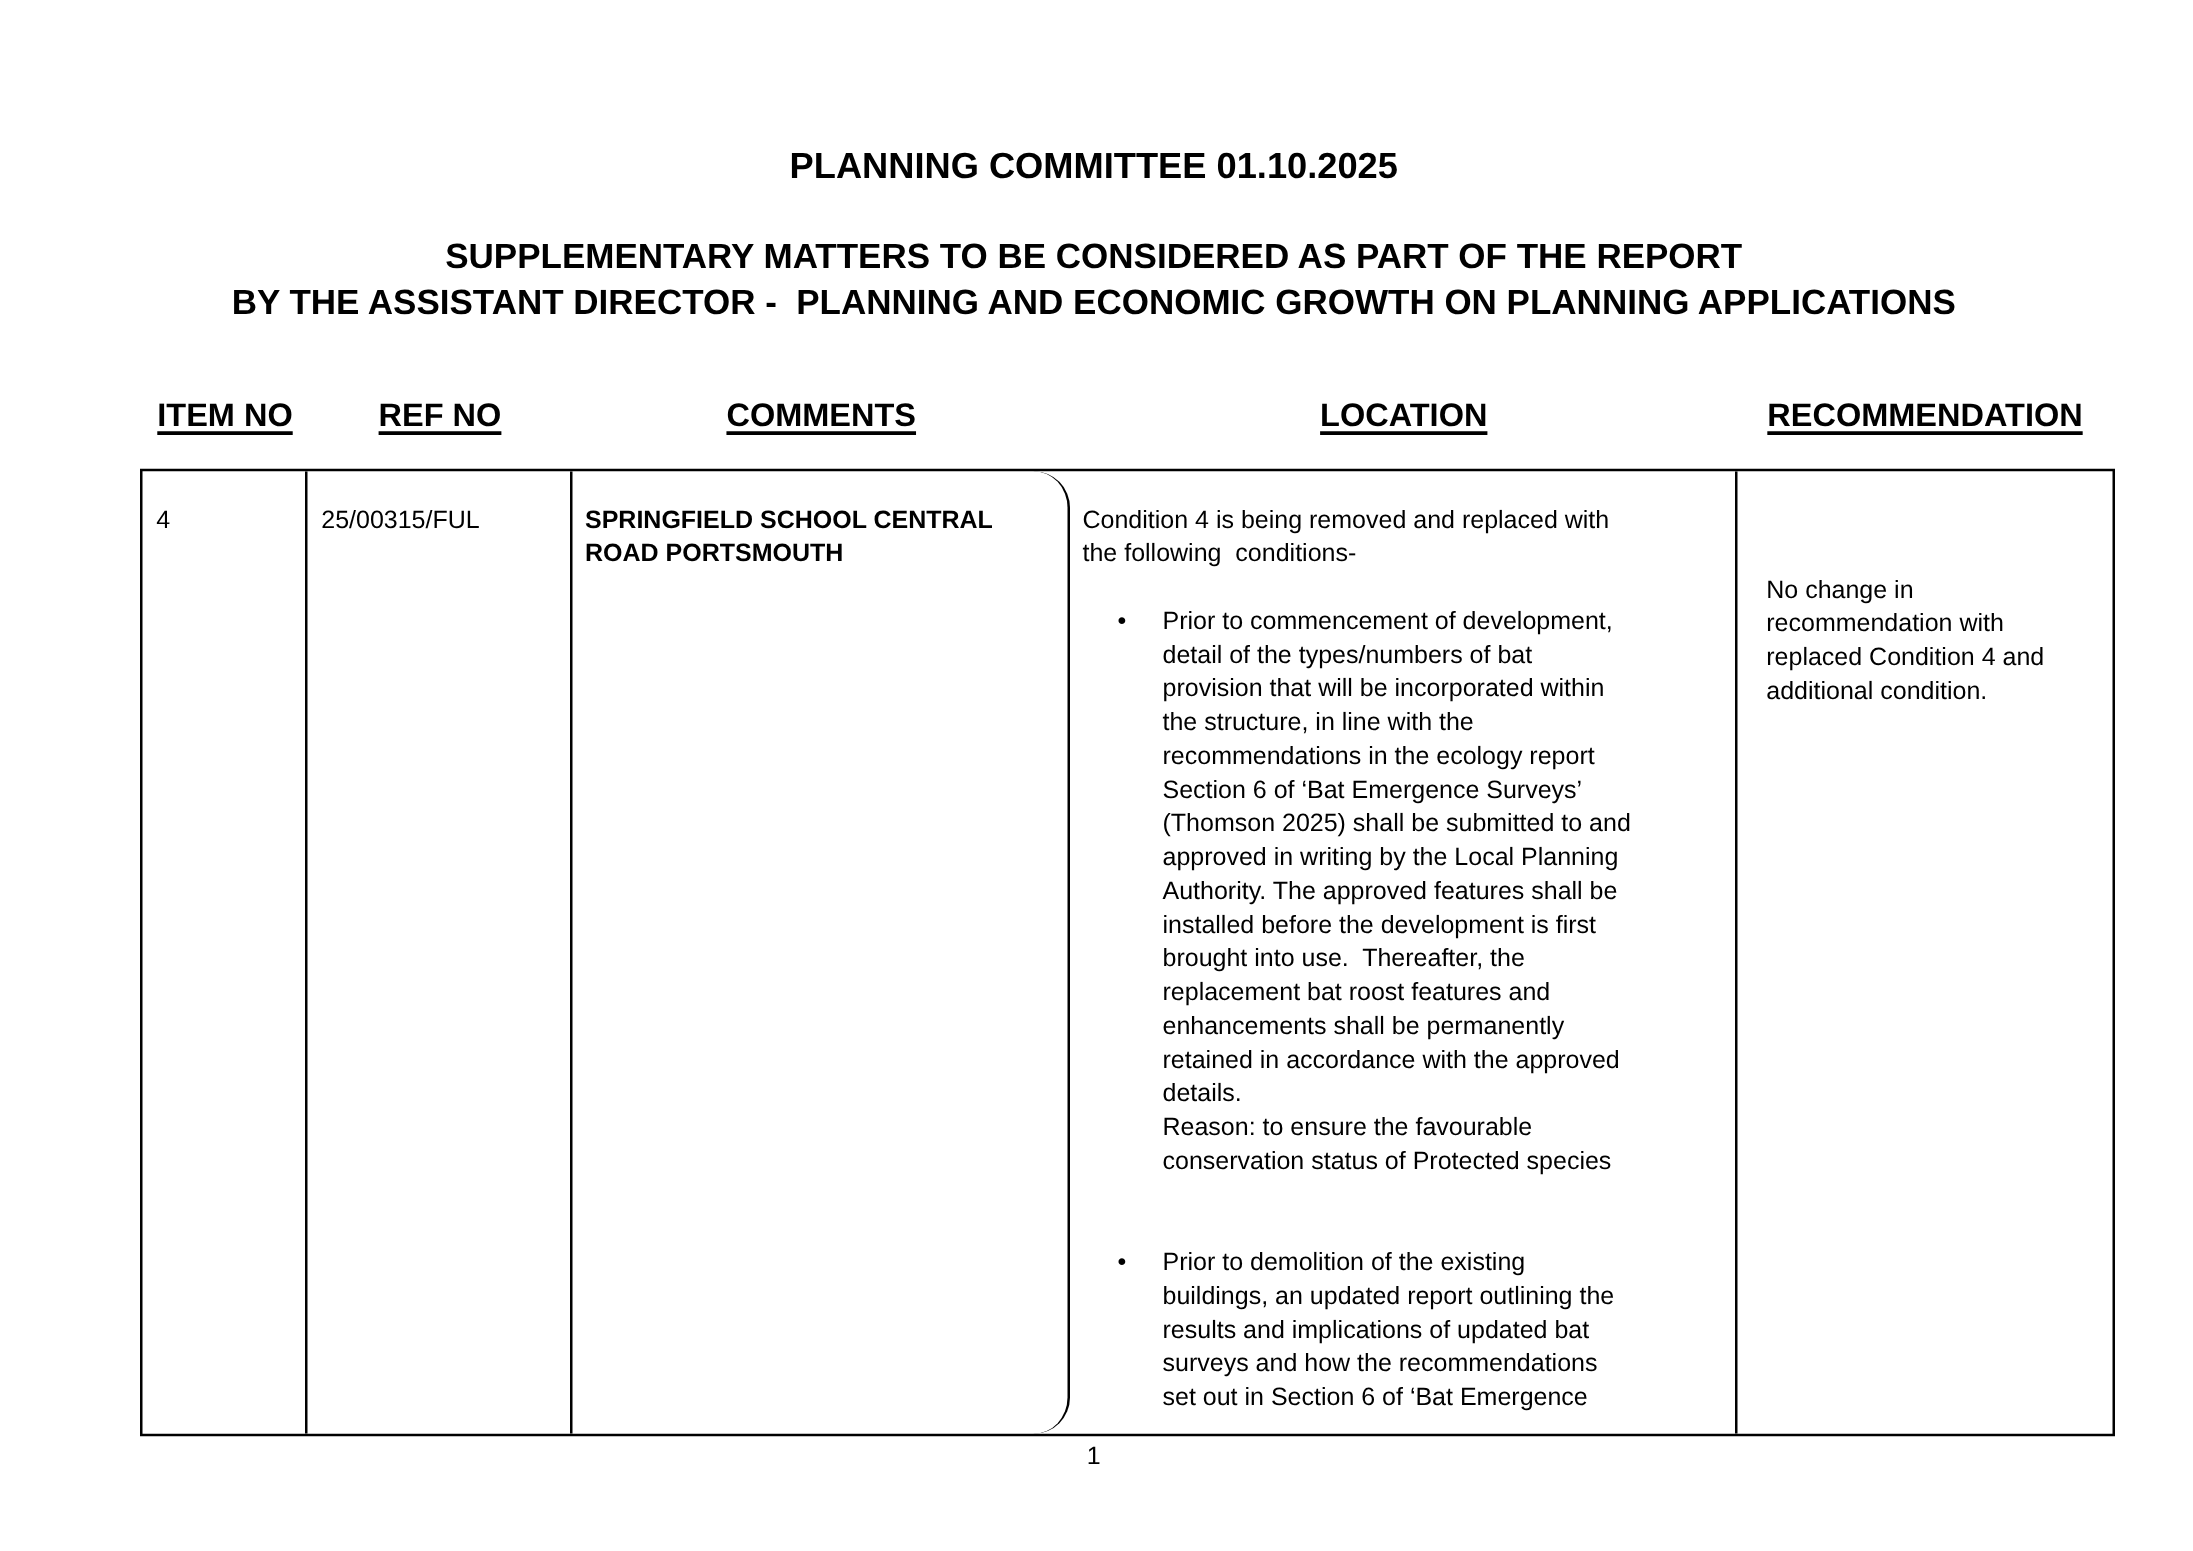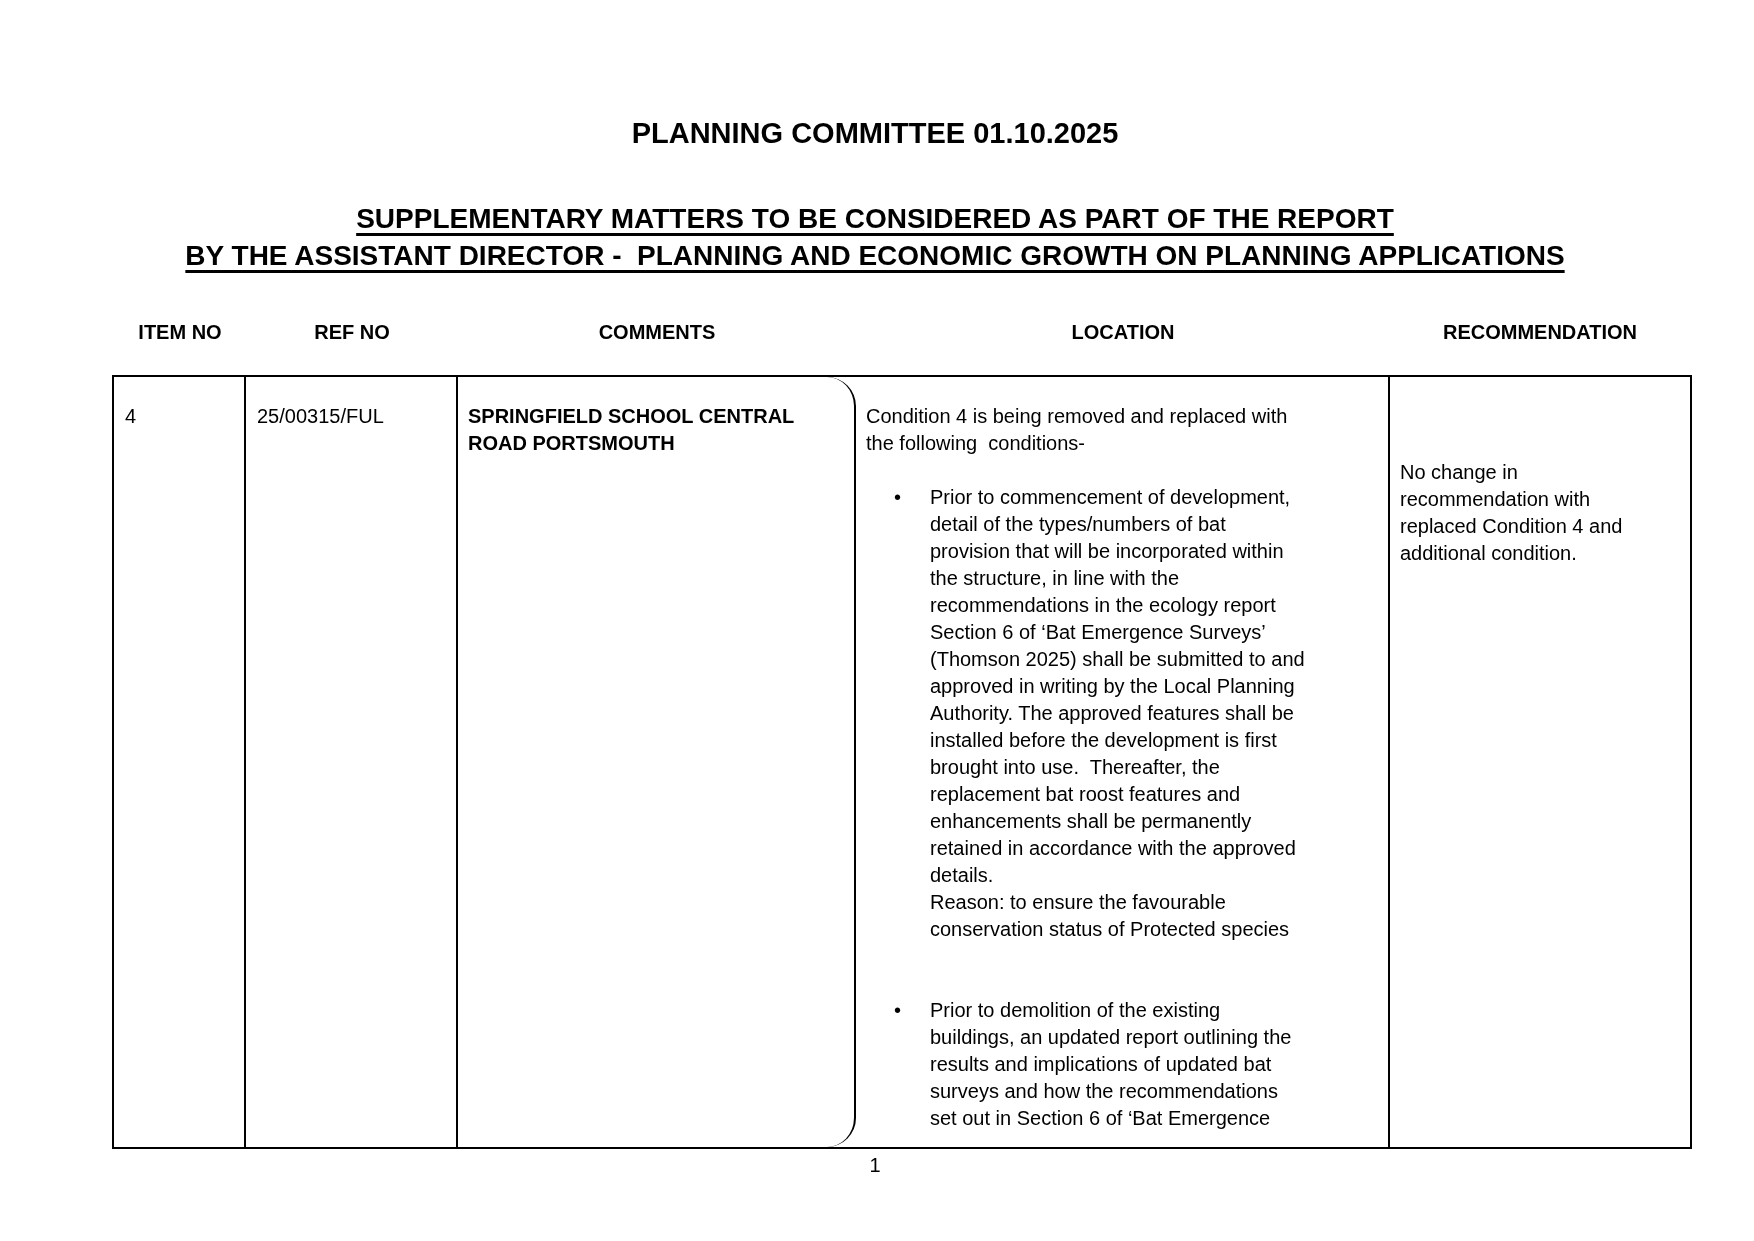--- a/index.html
+++ b/index.html
@@ -15,41 +15,41 @@
   .title {
     position: absolute;
     top: 116px; left: 0; width: 100%;
     text-align: center;
     font-size: 29px; font-weight: bold;
     line-height: 34px;
     white-space: pre-wrap;
   }
   .subtitle {
     position: absolute;
-    top: 200px; left: 0; width: 100%;
+    top: 186px; left: 0; width: 100%;
     text-align: center;
     font-size: 28px; font-weight: bold;
     line-height: 37px;
     white-space: pre-wrap;
-    text-decoration: underline;
     text-decoration-thickness: 3px;
     text-underline-offset: 5px;
   }
   .col-headers {
     position: absolute;
     top: 320px; left: 112px; width: 1580px;
     display: grid;
     grid-template-columns: 132px 212px 398px 534px 300px;
     padding-left: 2px;
     box-sizing: border-box;
   }
   .col-headers .hdr {
     text-align: center;
-    font-size: 20px; font-weight: bold;
+    font-size: 26px; font-weight: bold;
     line-height: 24px;
+    text-decoration: underline;
     text-decoration-thickness: 2.5px;
     text-underline-offset: 4px;
     white-space: nowrap;
   }
   .apps-table {
     position: absolute;
     top: 375px; left: 112px;
     width: 1580px; height: 774px;
     box-sizing: border-box;
     border: 2px solid #000000;
@@ -60,21 +60,21 @@
     line-height: 27px;
   }
   .cell {
     box-sizing: border-box;
     padding: 26px 10px 0 11px;
     overflow: hidden;
   }
   .cell.bordered { border-right: 2px solid #000000; }
   .cell.location { font-weight: bold; padding-left: 10px; border-radius: 29px; }
   .cell.comments { padding-left: 10px; padding-right: 0; }
-  .cell.recommendation { padding: 82px 8px 0 10px; }
+  .cell.recommendation { padding: 82px 8px 0 23px; }
   .para { white-space: pre-wrap; }
   .bullet-item { position: relative; padding-left: 64px; margin-top: 27px; }
   .bullet-item .bullet {
     position: absolute;
     left: 28px; top: 0;
     font-size: 20px;
   }
   .bullet-item.second { margin-top: 54px; }
   .reason { margin-left: 64px; }
   .page-number {

